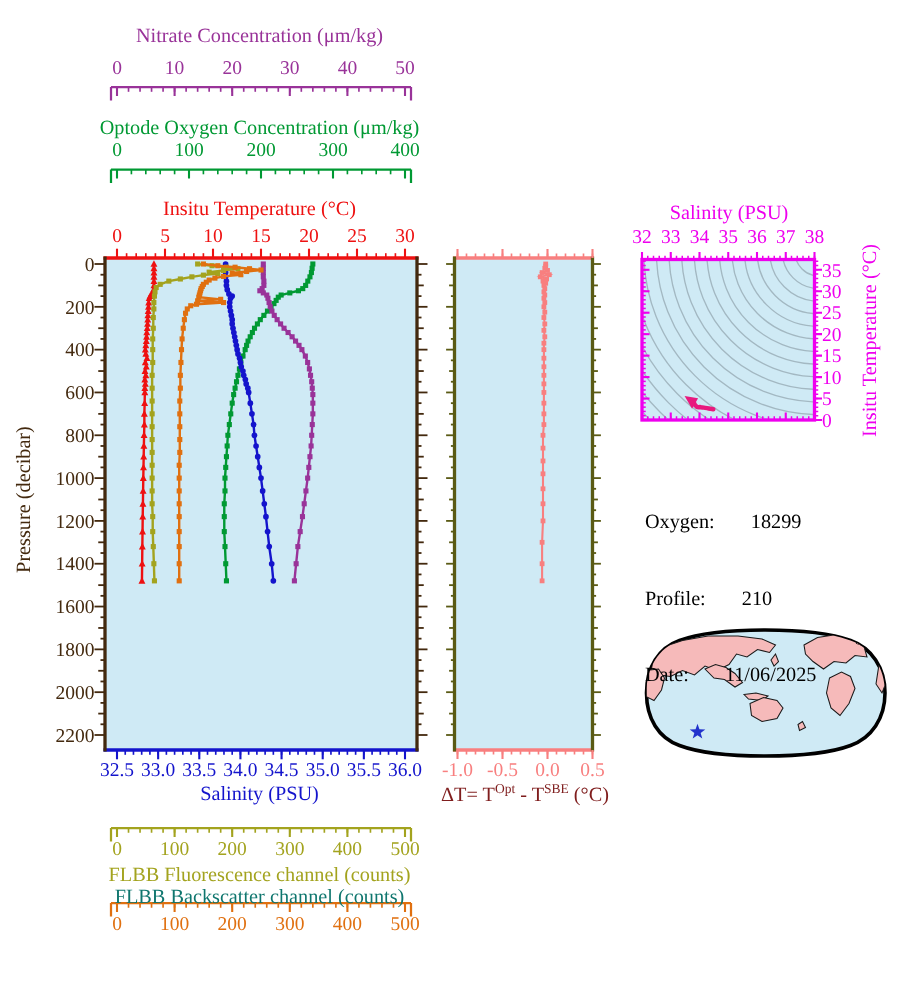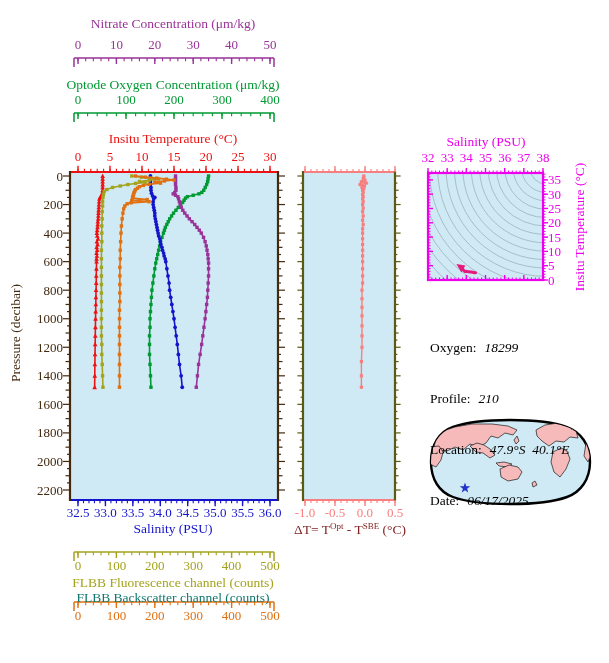--- a/index.html
+++ b/index.html
@@ -3,21 +3,21 @@
 <meta charset="utf-8">
 <style>
   html,body{margin:0;padding:0;background:#ffffff;}
   .stage{position:relative;width:609px;height:663px;background:#ffffff;overflow:hidden;
          font-family:"Liberation Serif","DejaVu Serif",serif;}
   #fig{position:absolute;left:0;top:0;}
   .t{position:absolute;white-space:nowrap;font-size:13.5px;line-height:16px;transform:translateX(-50%);}
   .t.rot{transform:translate(-50%,-50%) rotate(-90deg);}
   .sup{font-size:9px;vertical-align:super;line-height:0;}
   .info{position:absolute;left:430px;top:305px;color:#000;font-size:13.5px;line-height:17px;white-space:pre;}
-  .info .val{margin-left:8px;font-style:italic;}
+  .info .val{margin-left:24px;}
 </style>
 </head>
 <body>
 
 <div class="stage">
   <svg id="fig" width="609" height="663" viewBox="0 0 609 663">
       <g>
         <rect x="70" y="172" width="208" height="328" fill="#cfeaf5"></rect>
         <rect x="303" y="172" width="92" height="328" fill="#cfeaf5"></rect>
         <rect x="428" y="173" width="115" height="107" fill="#cfeaf5"></rect>
@@ -1116,16 +1116,15 @@
   <div class="t rot" style="left: 16px; top: 333px; color: rgb(67, 41, 14);">Pressure (decibar)</div>
 
   <div class="t" style="left: 350px; top: 522px; color: #7f1d1d;"><span>ΔT= T</span><span class="sup">Opt</span><span> - T</span><span class="sup">SBE</span><span> (°C)</span></div>
 
   <div class="t" style="left: 486px; top: 134px; color: rgb(238, 0, 238);">Salinity (PSU)</div>
   <div class="t rot" style="left: 580px; top: 227px; color: rgb(238, 0, 238);">Insitu Temperature (°C)</div>
 
   <div class="info">
     <div><span class="lbl">Oxygen:</span><span class="val">18299</span></div>
     <div><span class="lbl">Profile:</span><span class="val">210</span></div>
-    <div><span class="lbl">Location:</span><span class="val">47.9°S  40.1°E</span></div>
-    <div><span class="lbl">Date:</span><span class="val">06/17/2025</span></div>
+    <div><span class="lbl">Date:</span><span class="val">11/06/2025</span></div>
   </div>
 </div>
 
 </body></html>

